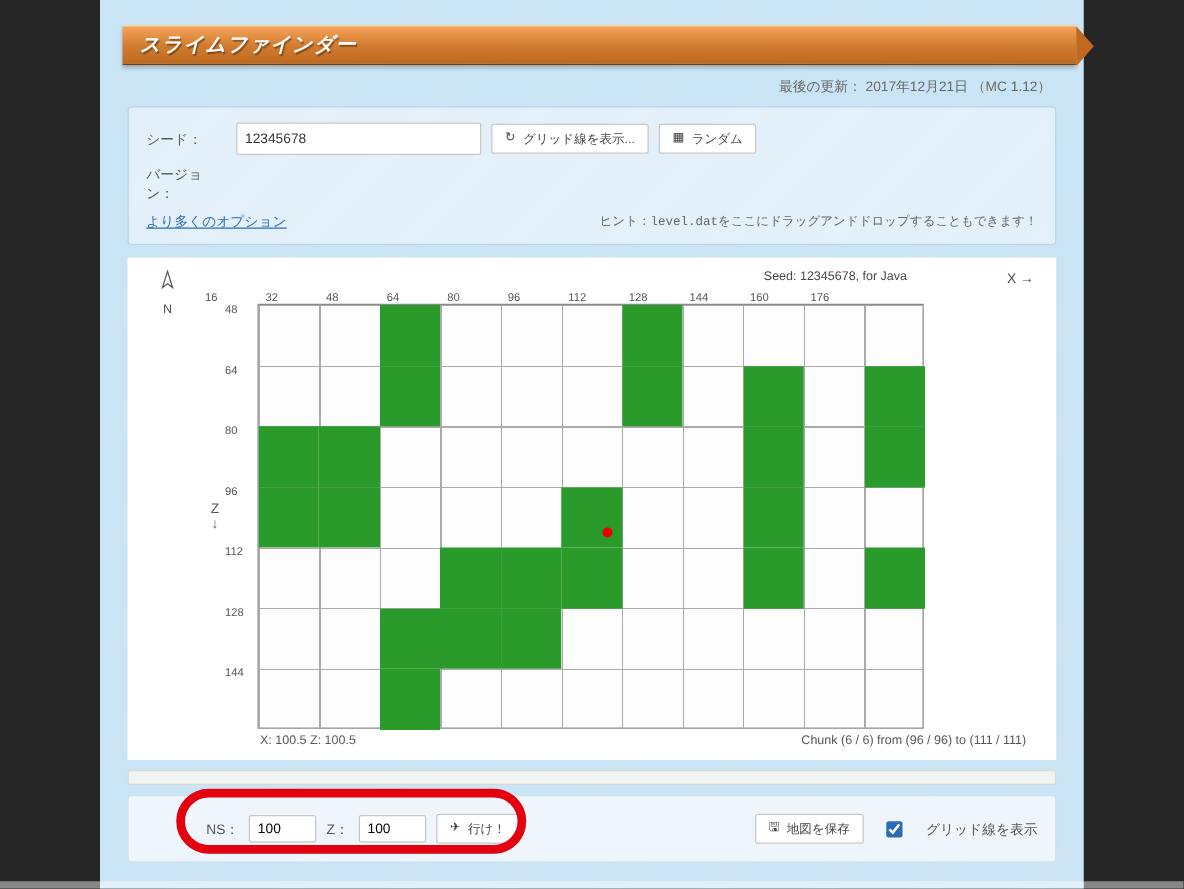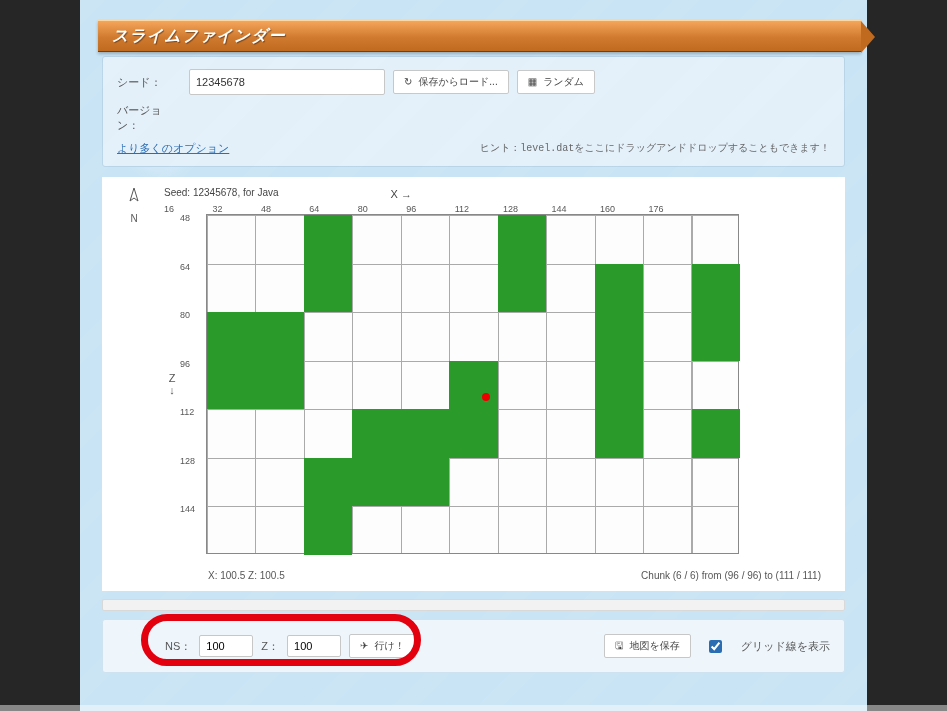--- a/index.html
+++ b/index.html
@@ -142,21 +142,21 @@
   .chunk{
     position:absolute; width:48.45px; height:48.5px;
     background:#2a9a2a;
   }
   .player-dot{
     position:absolute; width:8px; height:8px; border-radius:50%;
     background:#e00; transform:translate(-50%,-50%);
   }
   .map-footer{
     display:flex; justify-content:space-between;
-    font-size:10px; color:#555; margin-top:16px;
+    font-size:10px; color:#555; margin-top:4px;
     padding-left:44px; padding-right:6px;
   }
 
   .zoom-bar{
     margin: 0 22px 8px 22px;
     height:12px;
     background:#f2f2f2;
     border:1px solid #d8d8d8;
     border-radius:2px;
   }
@@ -202,28 +202,29 @@
 <div class="bg-pattern-right"></div>
 
 <div class="page">
 
   <div class="ribbon">
     <div class="ribbon-bar">
       <span class="ribbon-title">スライムファインダー</span>
     </div>
   </div>
 
+  <div class="update-line">最後の更新： 2017年12月21日 （MC 1.12）</div>
 
   <div class="card">
     <div class="form-row">
       <span class="form-label">シード：</span>
       <input class="text-input" value="12345678" style="">
       <button class="btn">
         <span class="ic">↻</span>
-        <span>保存からロード...</span>
+        <span>グリッド線を表示...</span>
       </button>
       <button class="btn">
         <span class="ic">▦</span>
         <span>ランダム</span>
       </button>
     </div>
     <div class="form-row">
       <span class="form-label">バージョン：</span>
     </div>
     <div class="card-bottom">
@@ -234,21 +235,21 @@
 
   <div class="map-area">
     <div class="map-top">
       <div class="compass">
         <svg width="20" height="26" viewBox="0 0 20 26">
           <path d="M10 1 L14 14 L10 11 L6 14 Z" fill="none" stroke="#555" stroke-width="1"></path>
         </svg>
         <span>N</span>
       </div>
       <div style="flex:1;">
-        <div style="display:flex; align-items:flex-end; gap:112px;">
+        <div style="display:flex; align-items:flex-end; gap:80px;justify-content:flex-end;">
           <span class="seed-line">Seed: 12345678, for Java</span>
           <span class="x-arrow">X →</span>
         </div>
         <div class="x-ticks" id="x-ticks">
             <div class="x-tick">16</div>
             <div class="x-tick">32</div>
             <div class="x-tick">48</div>
             <div class="x-tick">64</div>
             <div class="x-tick">80</div>
             <div class="x-tick">96</div>

